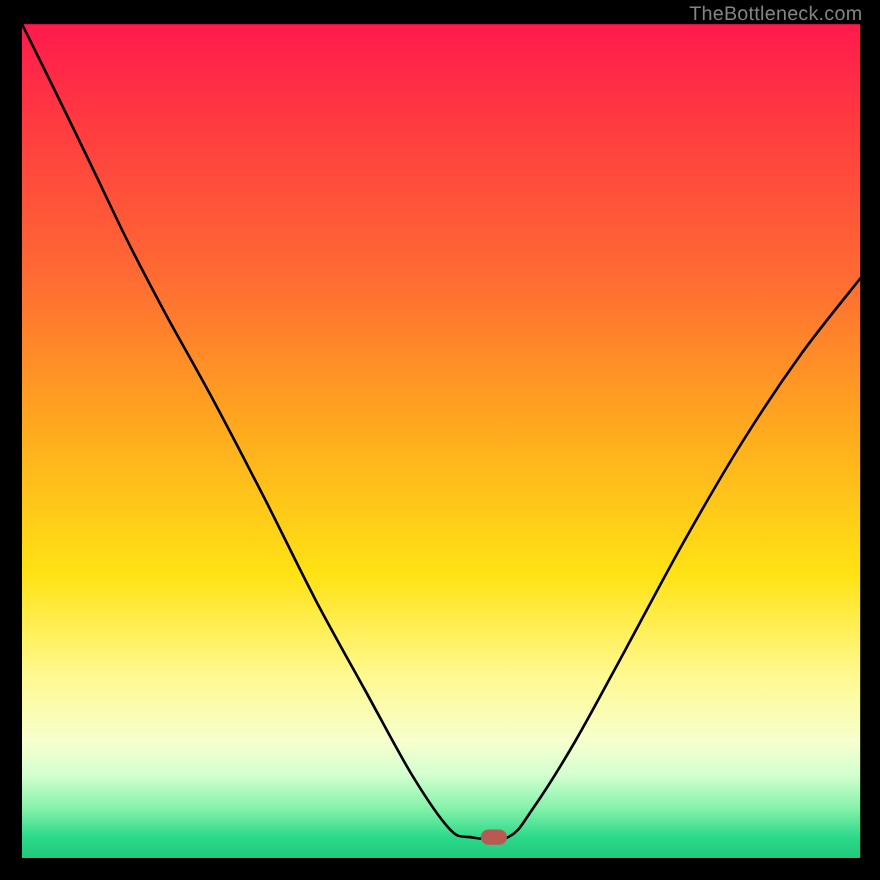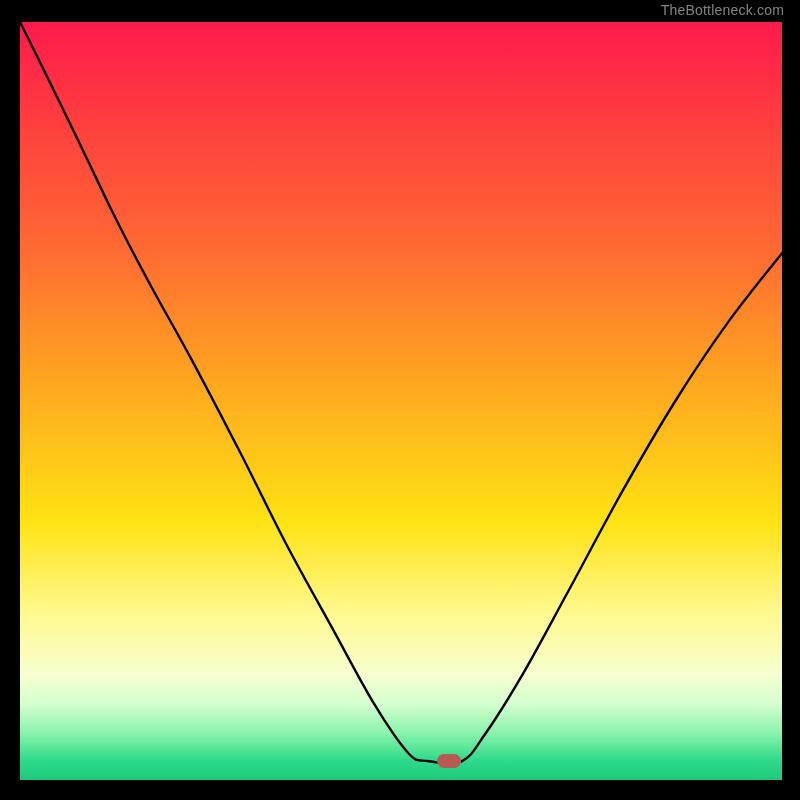--- a/index.html
+++ b/index.html
@@ -36,21 +36,21 @@
       #85f2aa 94%,
       #2cd98a 97.5%,
       #1fc979 100%
     );
   }
   .watermark {
     position: absolute;
     top: 2px;
     right: 16px;
     color: #838383;
-    font-size: 14px;
+    font-size: 18px;
     font-weight: 500;
     letter-spacing: 0.2px;
     user-select: none;
   }
   .marker {
     position: absolute;
     width: 24px;
     height: 14px;
     border-radius: 7px;
     background: #b85a52;

